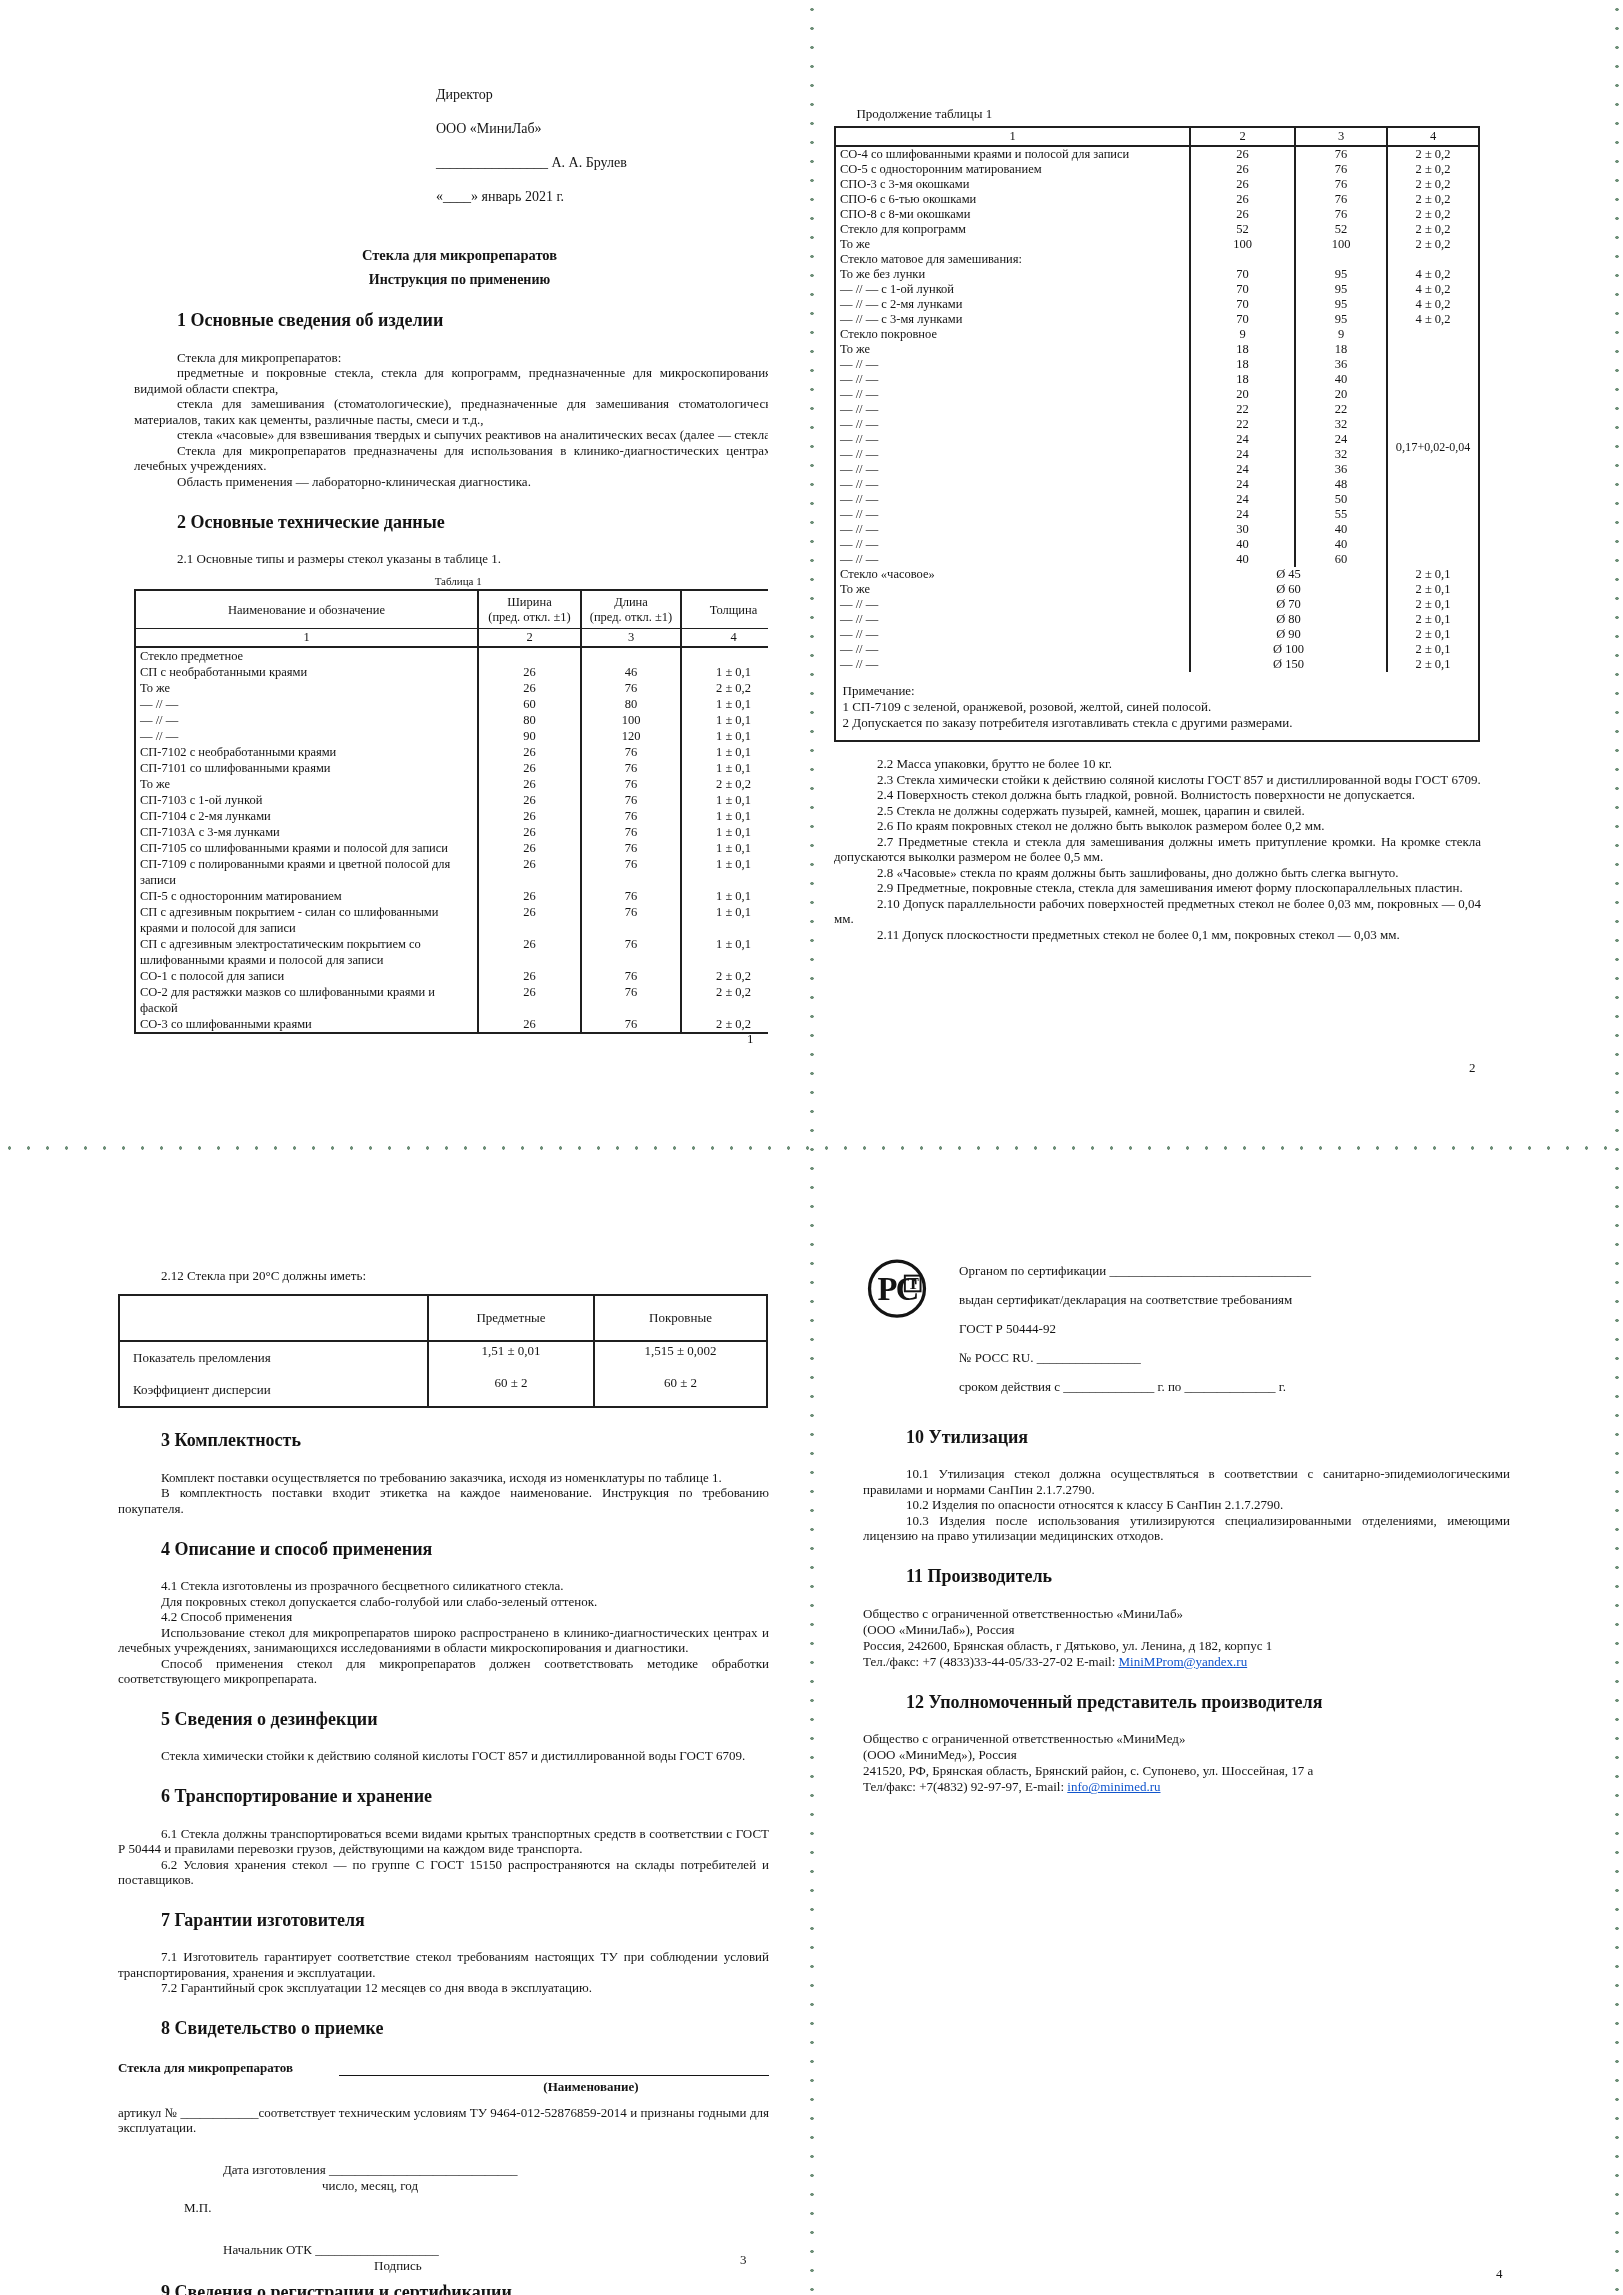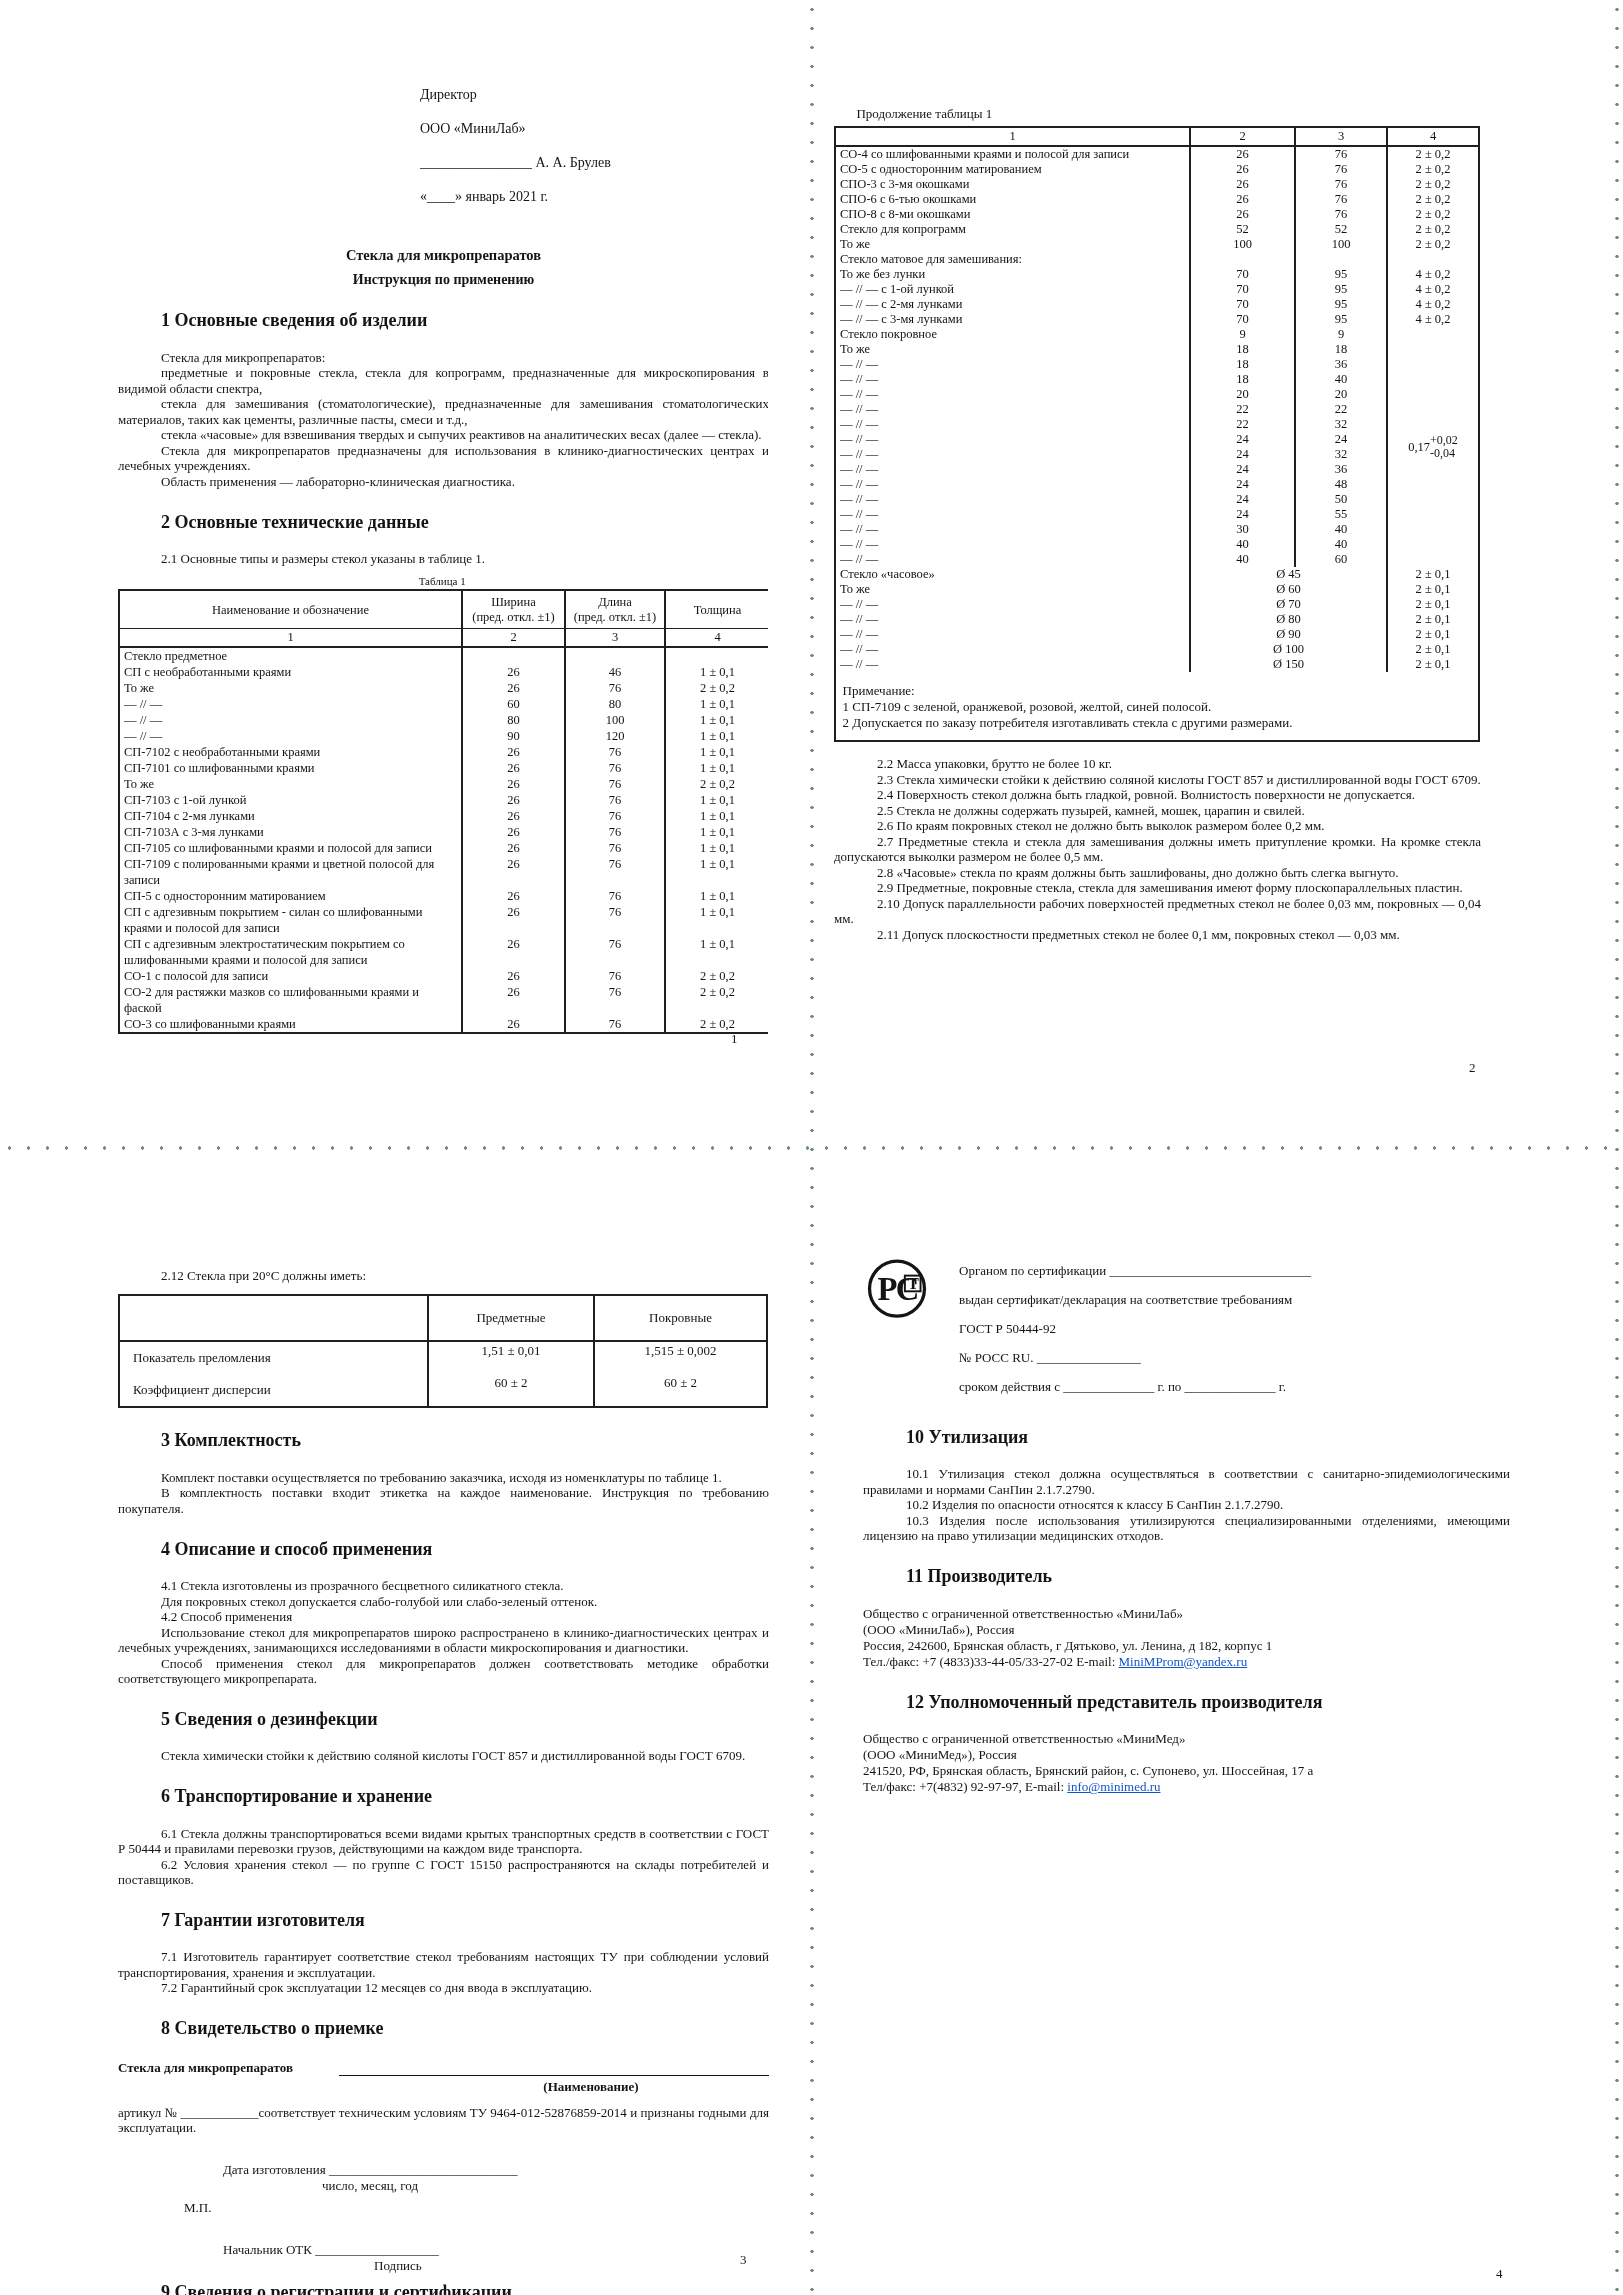--- a/index.html
+++ b/index.html
@@ -1,18 +1,18 @@
 <!DOCTYPE html>
 <html style="font-size:10.5px"><head>
 <meta charset="utf-8">
 <style>
   html,body{margin:0;padding:0;width:1623px;height:2295px;background:#ffffff;}
   body{font-family:"Liberation Serif","DejaVu Serif",serif;color:#141414;position:relative;}
   .page{position:absolute;width:811px;height:1148px;background:#fff;overflow:hidden;}
-  #p1{left:0;top:0}
+  #p1{left:16px;top:0}
   #p2{left:768px;top:0}
   #p3{left:0;top:1148px}
   #p4{left:812px;top:1148px}
   .c1{margin-left:118px;width:651px;}
   .c2{margin-left:66px;width:647px;}
   .c4{margin-left:51px;width:647px;}
   .b{font-weight:bold;}
   .h{font-size:18px;font-weight:bold;margin:22.4px 0 18.4px 43px;}
   .para{font-size:13px;line-height:15.5px;text-align:justify;text-indent:43px;margin:0;}
   .line{font-size:13px;line-height:16px;margin:0;}
@@ -24,21 +24,21 @@
   .tbl th,.tbl td{border-left:2px solid #1f1f1f;padding:0 4px;font-weight:normal;}
   .tbl th:first-child,.tbl td:first-child{border-left:none;}
   .tbl thead tr.hd th{border-bottom:1.6px solid #1f1f1f;text-align:center;padding:4px 2.6px 2.6px;line-height:15px;}
   .tbl thead tr.num td{border-bottom:2px solid #1f1f1f;text-align:center;line-height:17px;}
   .nm{text-align:left;line-height:16px;padding:0 5.3px;vertical-align:top;}
   .ct{text-align:center;line-height:16px;vertical-align:top;}
   .t2 .nm,.t2 .ct{line-height:15px;}
   td.mg{vertical-align:middle;}
   .mgwrap{display:inline-flex;align-items:center;}
   .mgb{font-size:12.5px;}
-  .tol{display:inline-flex;flex-direction:column;line-height:13px;font-size:12px;text-align:left;}
+  .tol{display:inline-flex;flex-direction:row;line-height:13px;font-size:12px;text-align:left;}
   td.notes{border-left:none;text-align:left;padding:10.5px 6.6px 8px;line-height:16.4px;font-size:13px;}
   .pagenum{position:absolute;font-size:13px;}
   .t212{border-collapse:collapse;border:2px solid #1f1f1f;font-size:13px;table-layout:fixed;margin-top:10.5px;}
   .t212 th,.t212 td{border-left:2px solid #1f1f1f;font-weight:normal;}
   .t212 th:first-child,.t212 td:first-child{border-left:none;}
   .t212 th{height:42px;border-bottom:2px solid #1f1f1f;text-align:center;}
   .t212 td{height:30px;text-align:center;}
   .t212 td.rowlabel{text-align:left;padding-left:13px;}
   .accrow{display:flex;align-items:flex-end;margin-top:20px;font-size:13px;}
   .accblank{flex:1;border-bottom:1.6px solid #141414;margin-left:46px;height:16px;}

